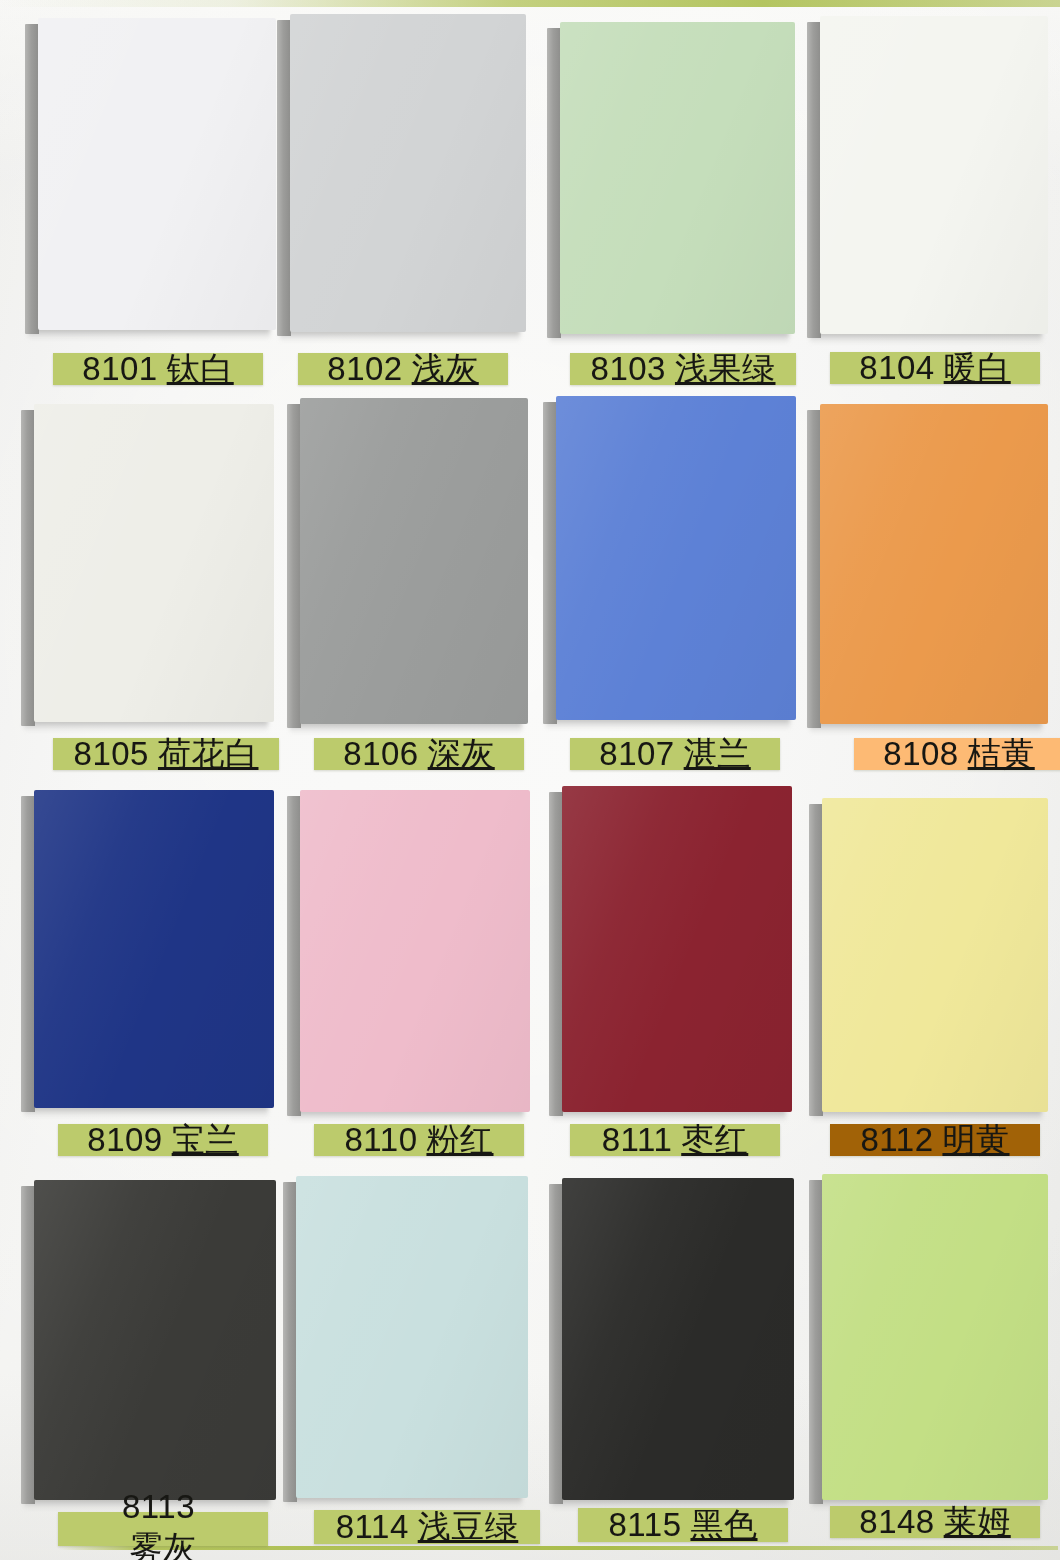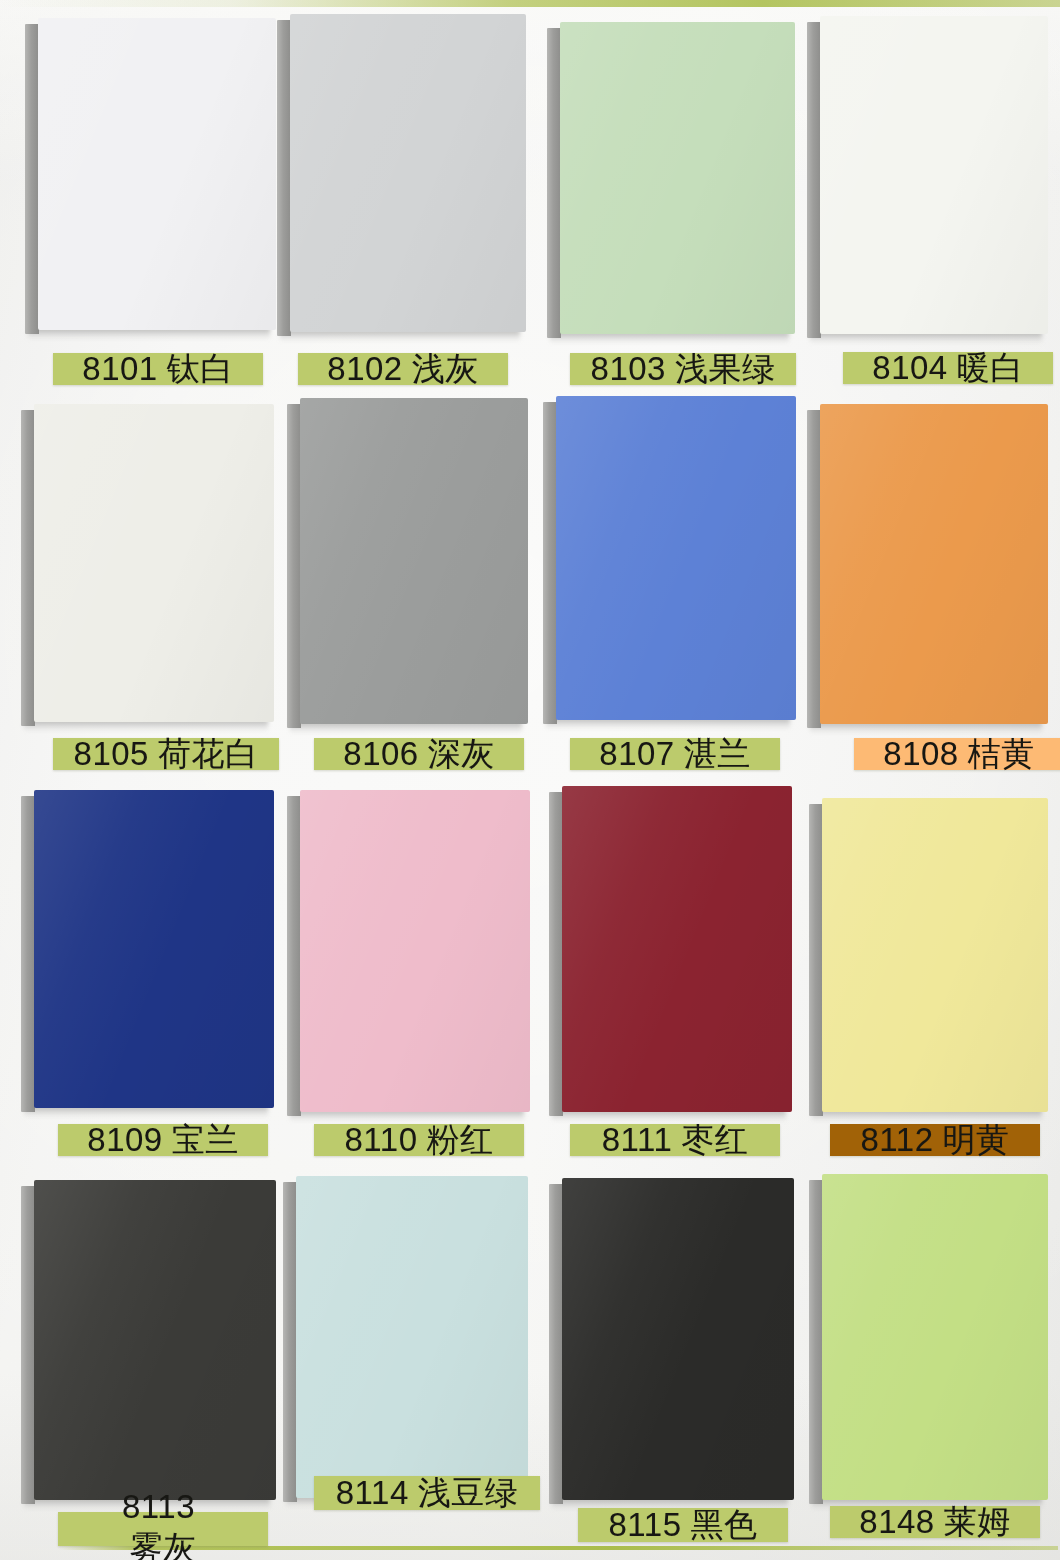--- a/index.html
+++ b/index.html
@@ -121,21 +121,21 @@
     align-items: center;
     justify-content: center;
     color: #171713;
     font-size: 33px;
     letter-spacing: 0.5px;
     white-space: nowrap;
     text-shadow: 0 0 1px rgba(0,0,0,0.12);
     box-shadow: 0 1px 2px rgba(120,125,90,0.28);
   }
   .label-band .code { margin-right: 9px; }
-  .label-band .name { font-weight: 500; }
+  .label-band .name { font-weight: 500; text-decoration: underline; }
 </style>
 </head>
 <body>
 
 <div id="paper"></div>
 <div id="sheet-top-edge"></div>
 <div id="sheet-bottom-edge"></div>
 
 <div id="grid">
     <div class="cell" style="left: 38px; top: 18px; width: 238px; height: 312px;">
@@ -171,21 +171,21 @@
       <span class="code">8103</span>
       <span class="name">浅果绿</span>
     </div>
     <div class="cell" style="left: 820px; top: 16px; width: 228px; height: 318px;">
       <div class="chip-shadow"></div>
       <div class="chip-edge-left"></div>
       <div class="chip">
         <div class="chip-face" style="background: rgb(244, 245, 240);"></div>
       </div>
     </div>
-    <div class="label-band" style="left: 830px; top: 352px; width: 210px; height: 32px; background: rgb(188, 203, 108); color: rgb(23, 23, 19); margin-left: 13px;">
+    <div class="label-band" style="left: 830px; top: 352px; width: 210px; height: 32px; background: rgb(188, 203, 108); color: rgb(23, 23, 19);">
       <span class="code">8104</span>
       <span class="name">暖白</span>
     </div>
     <div class="cell" style="left: 34px; top: 404px; width: 240px; height: 318px;">
       <div class="chip-shadow"></div>
       <div class="chip-edge-left"></div>
       <div class="chip">
         <div class="chip-face" style="background: rgb(238, 238, 232);"></div>
       </div>
     </div>
@@ -281,21 +281,21 @@
       <span class="code">8113</span>
       <span class="name">雾灰</span>
     </div>
     <div class="cell" style="left: 296px; top: 1176px; width: 232px; height: 322px;">
       <div class="chip-shadow"></div>
       <div class="chip-edge-left"></div>
       <div class="chip">
         <div class="chip-face" style="background: rgb(201, 224, 223);"></div>
       </div>
     </div>
-    <div class="label-band" style="left: 314px; top: 1476px; width: 226px; height: 34px; background: rgb(188, 203, 108); color: rgb(23, 23, 19);">
+    <div class="label-band" style="left: 314px; top: 1510px; width: 226px; height: 34px; background: rgb(188, 203, 108); color: rgb(23, 23, 19);">
       <span class="code">8114</span>
       <span class="name">浅豆绿</span>
     </div>
     <div class="cell" style="left: 562px; top: 1178px; width: 232px; height: 322px;">
       <div class="chip-shadow"></div>
       <div class="chip-edge-left"></div>
       <div class="chip">
         <div class="chip-face" style="background: rgb(43, 43, 41);"></div>
       </div>
     </div>

